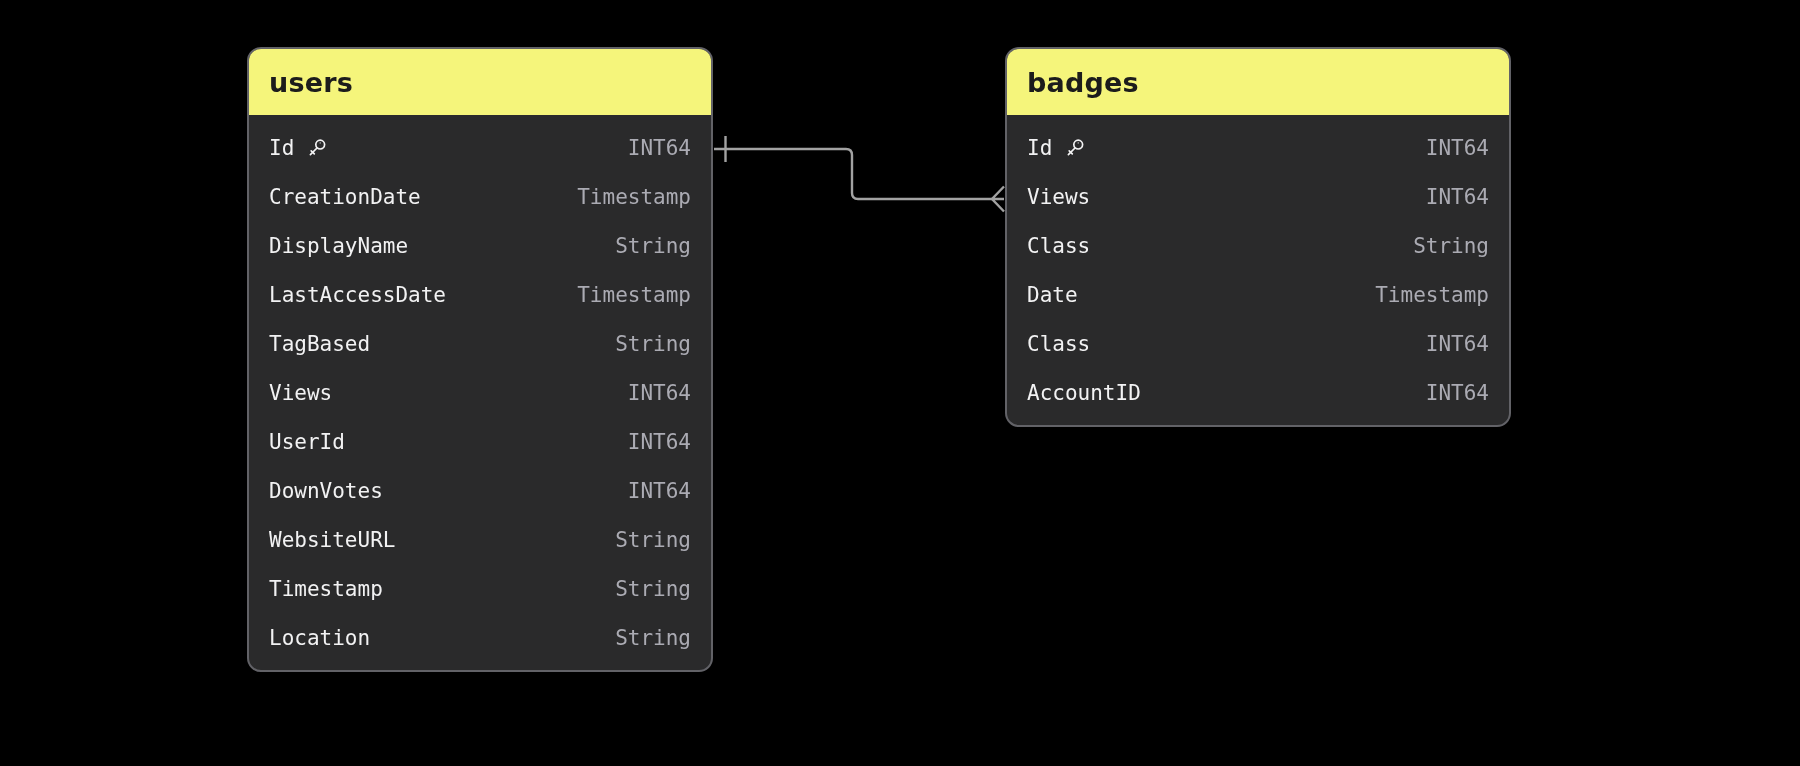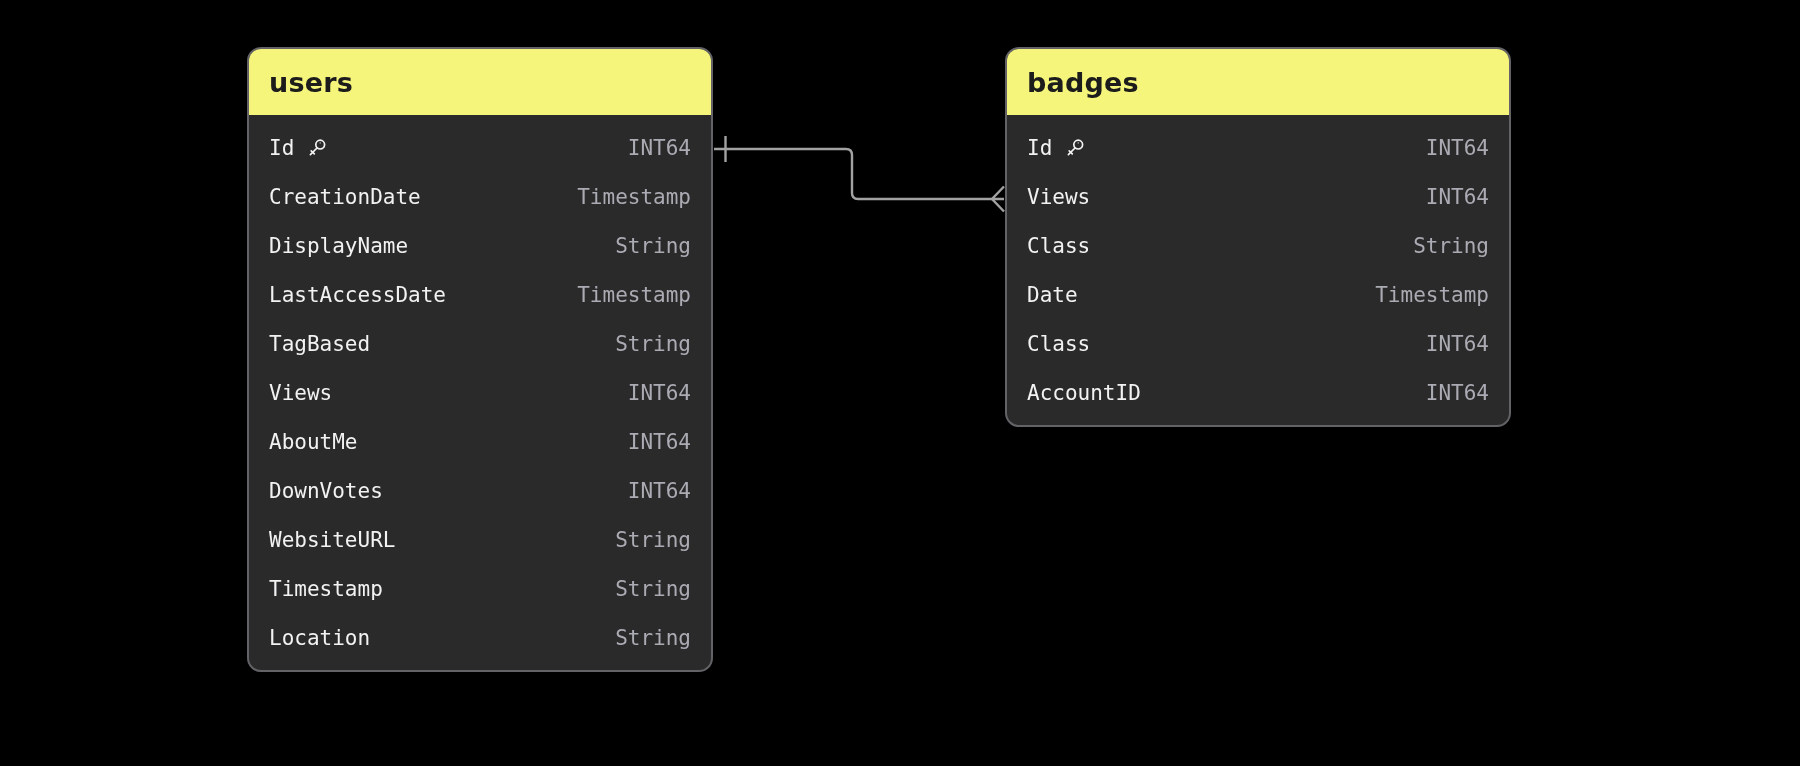--- a/index.html
+++ b/index.html
@@ -143,21 +143,21 @@
   <div class="erd-row">
     <span class="field-name-wrap">
       <span class="field-name">Views</span>
 
     </span>
     <span class="field-type">INT64</span>
   </div>
 
   <div class="erd-row">
     <span class="field-name-wrap">
-      <span class="field-name">AboutMe</span>
+      <span class="field-name">UserId</span>
 
     </span>
     <span class="field-type">INT64</span>
   </div>
 
   <div class="erd-row">
     <span class="field-name-wrap">
       <span class="field-name">DownVotes</span>
 
     </span>

